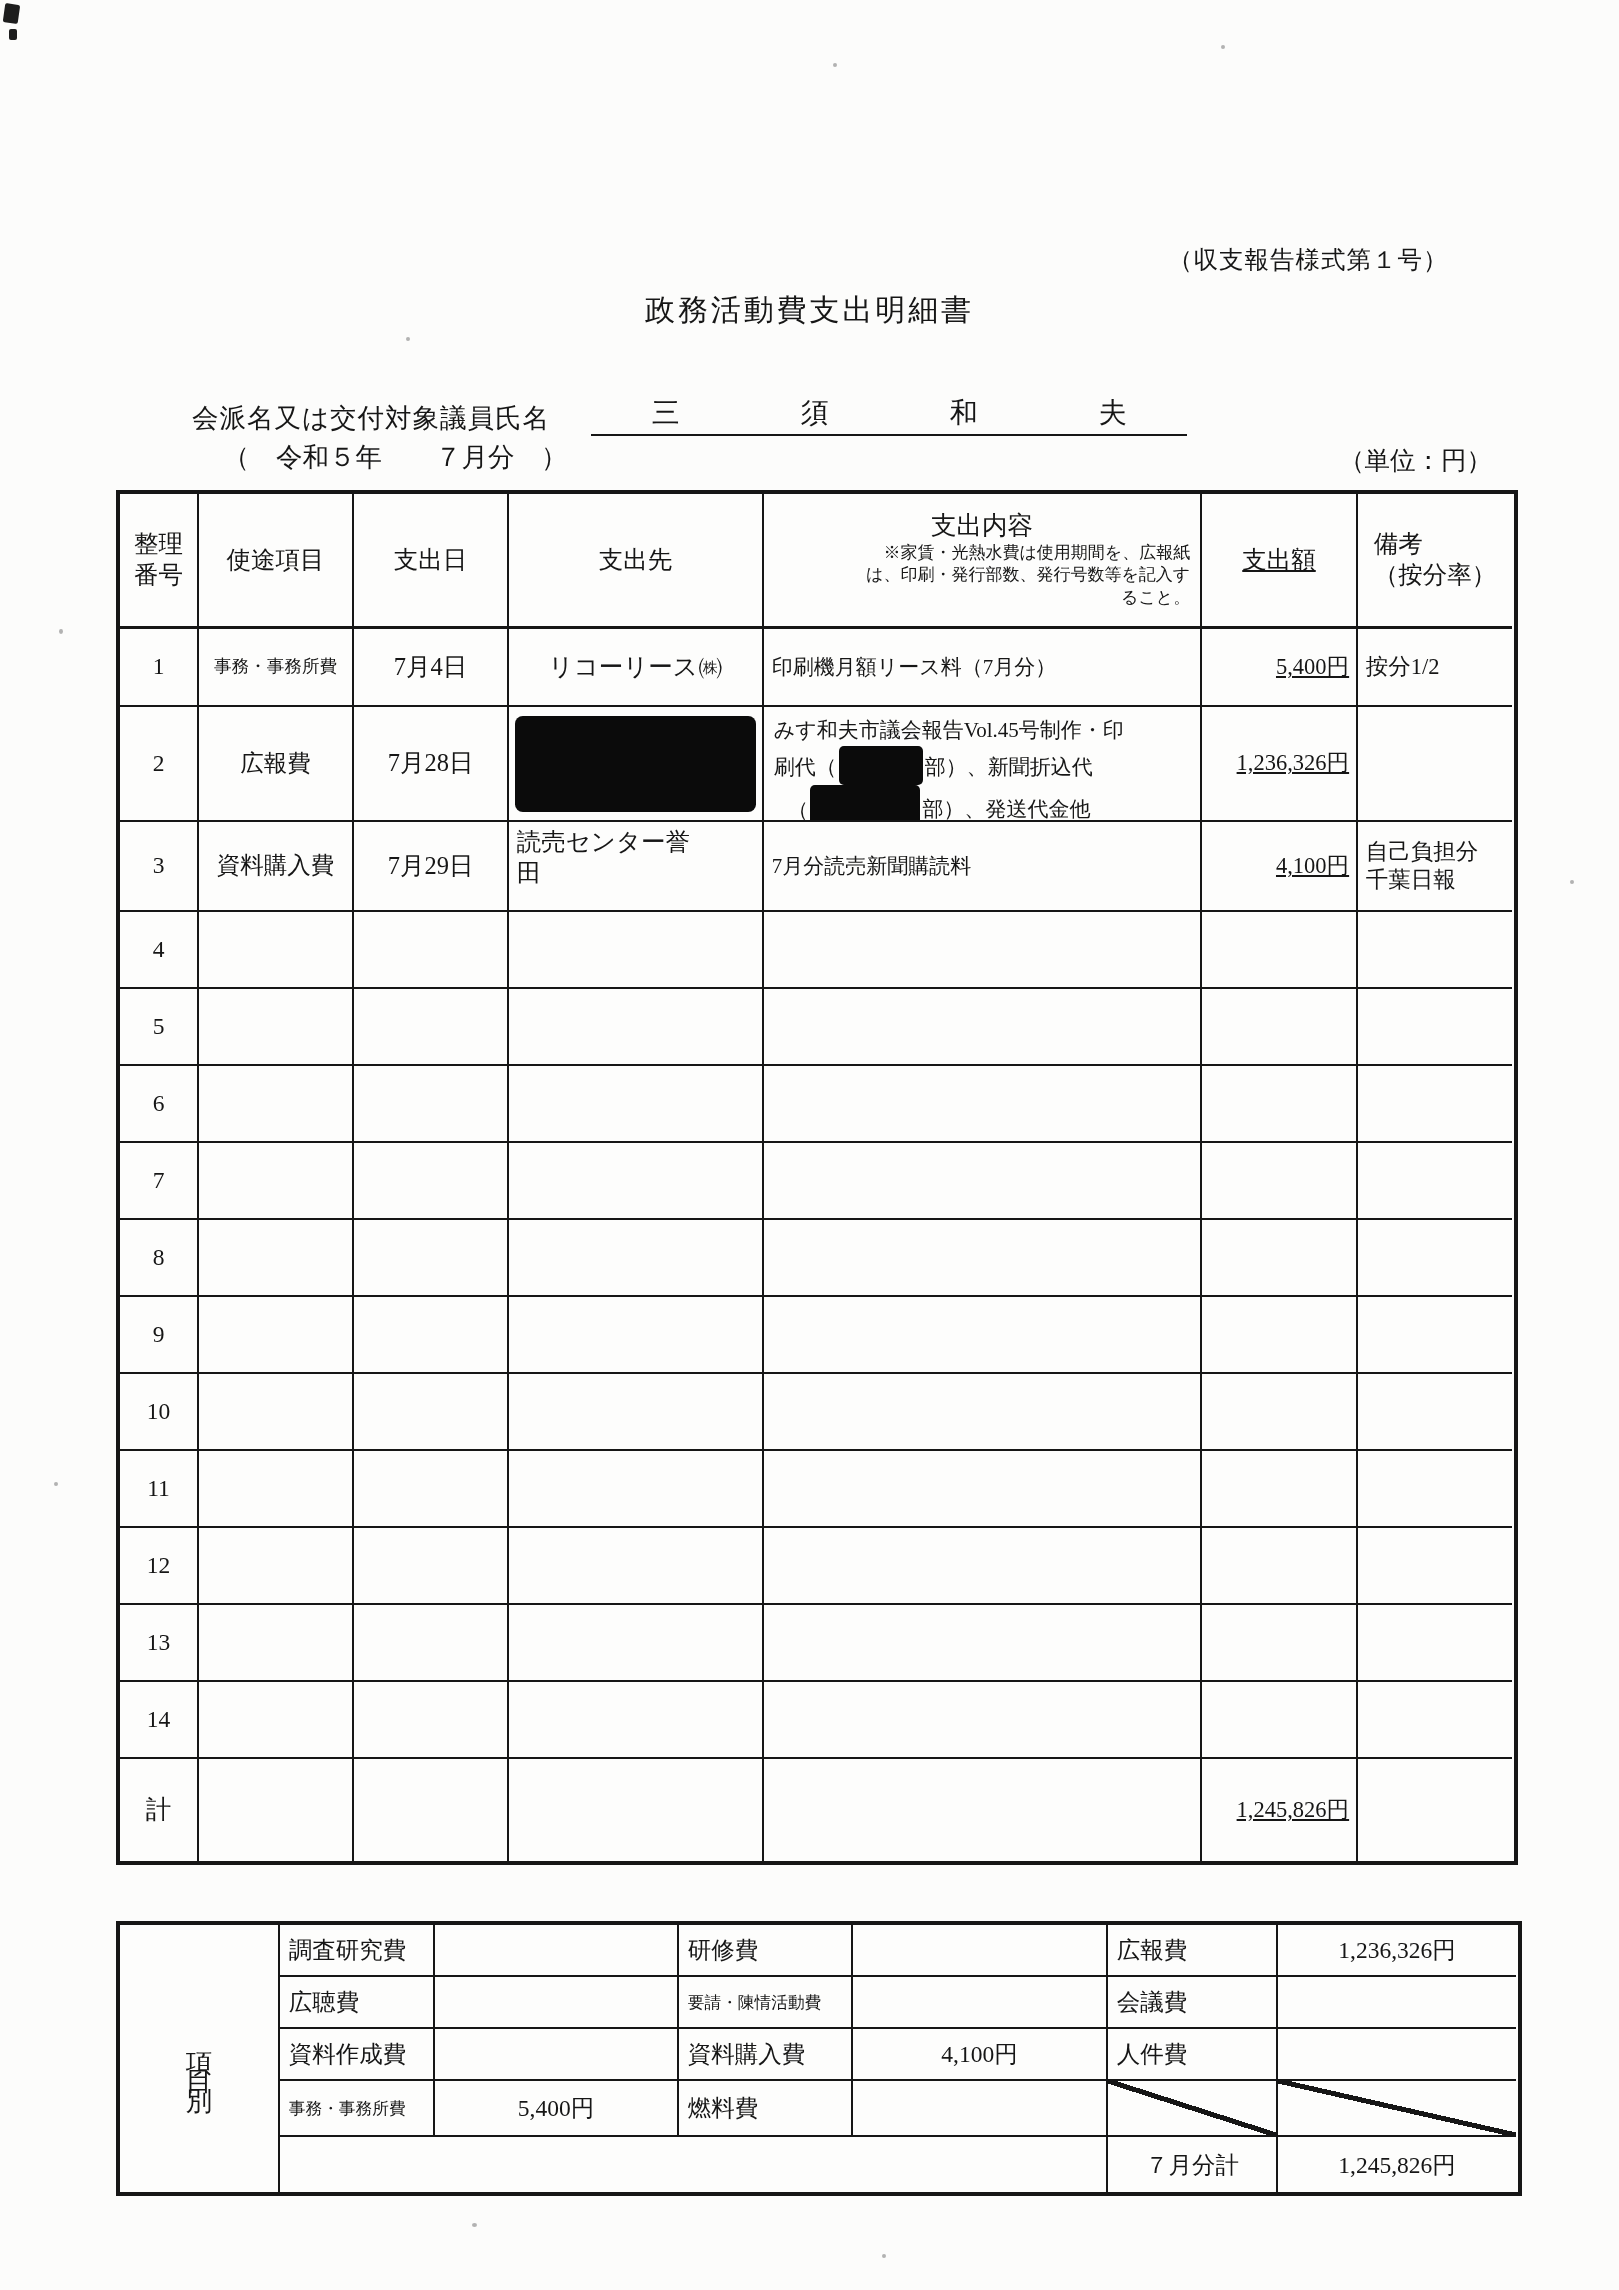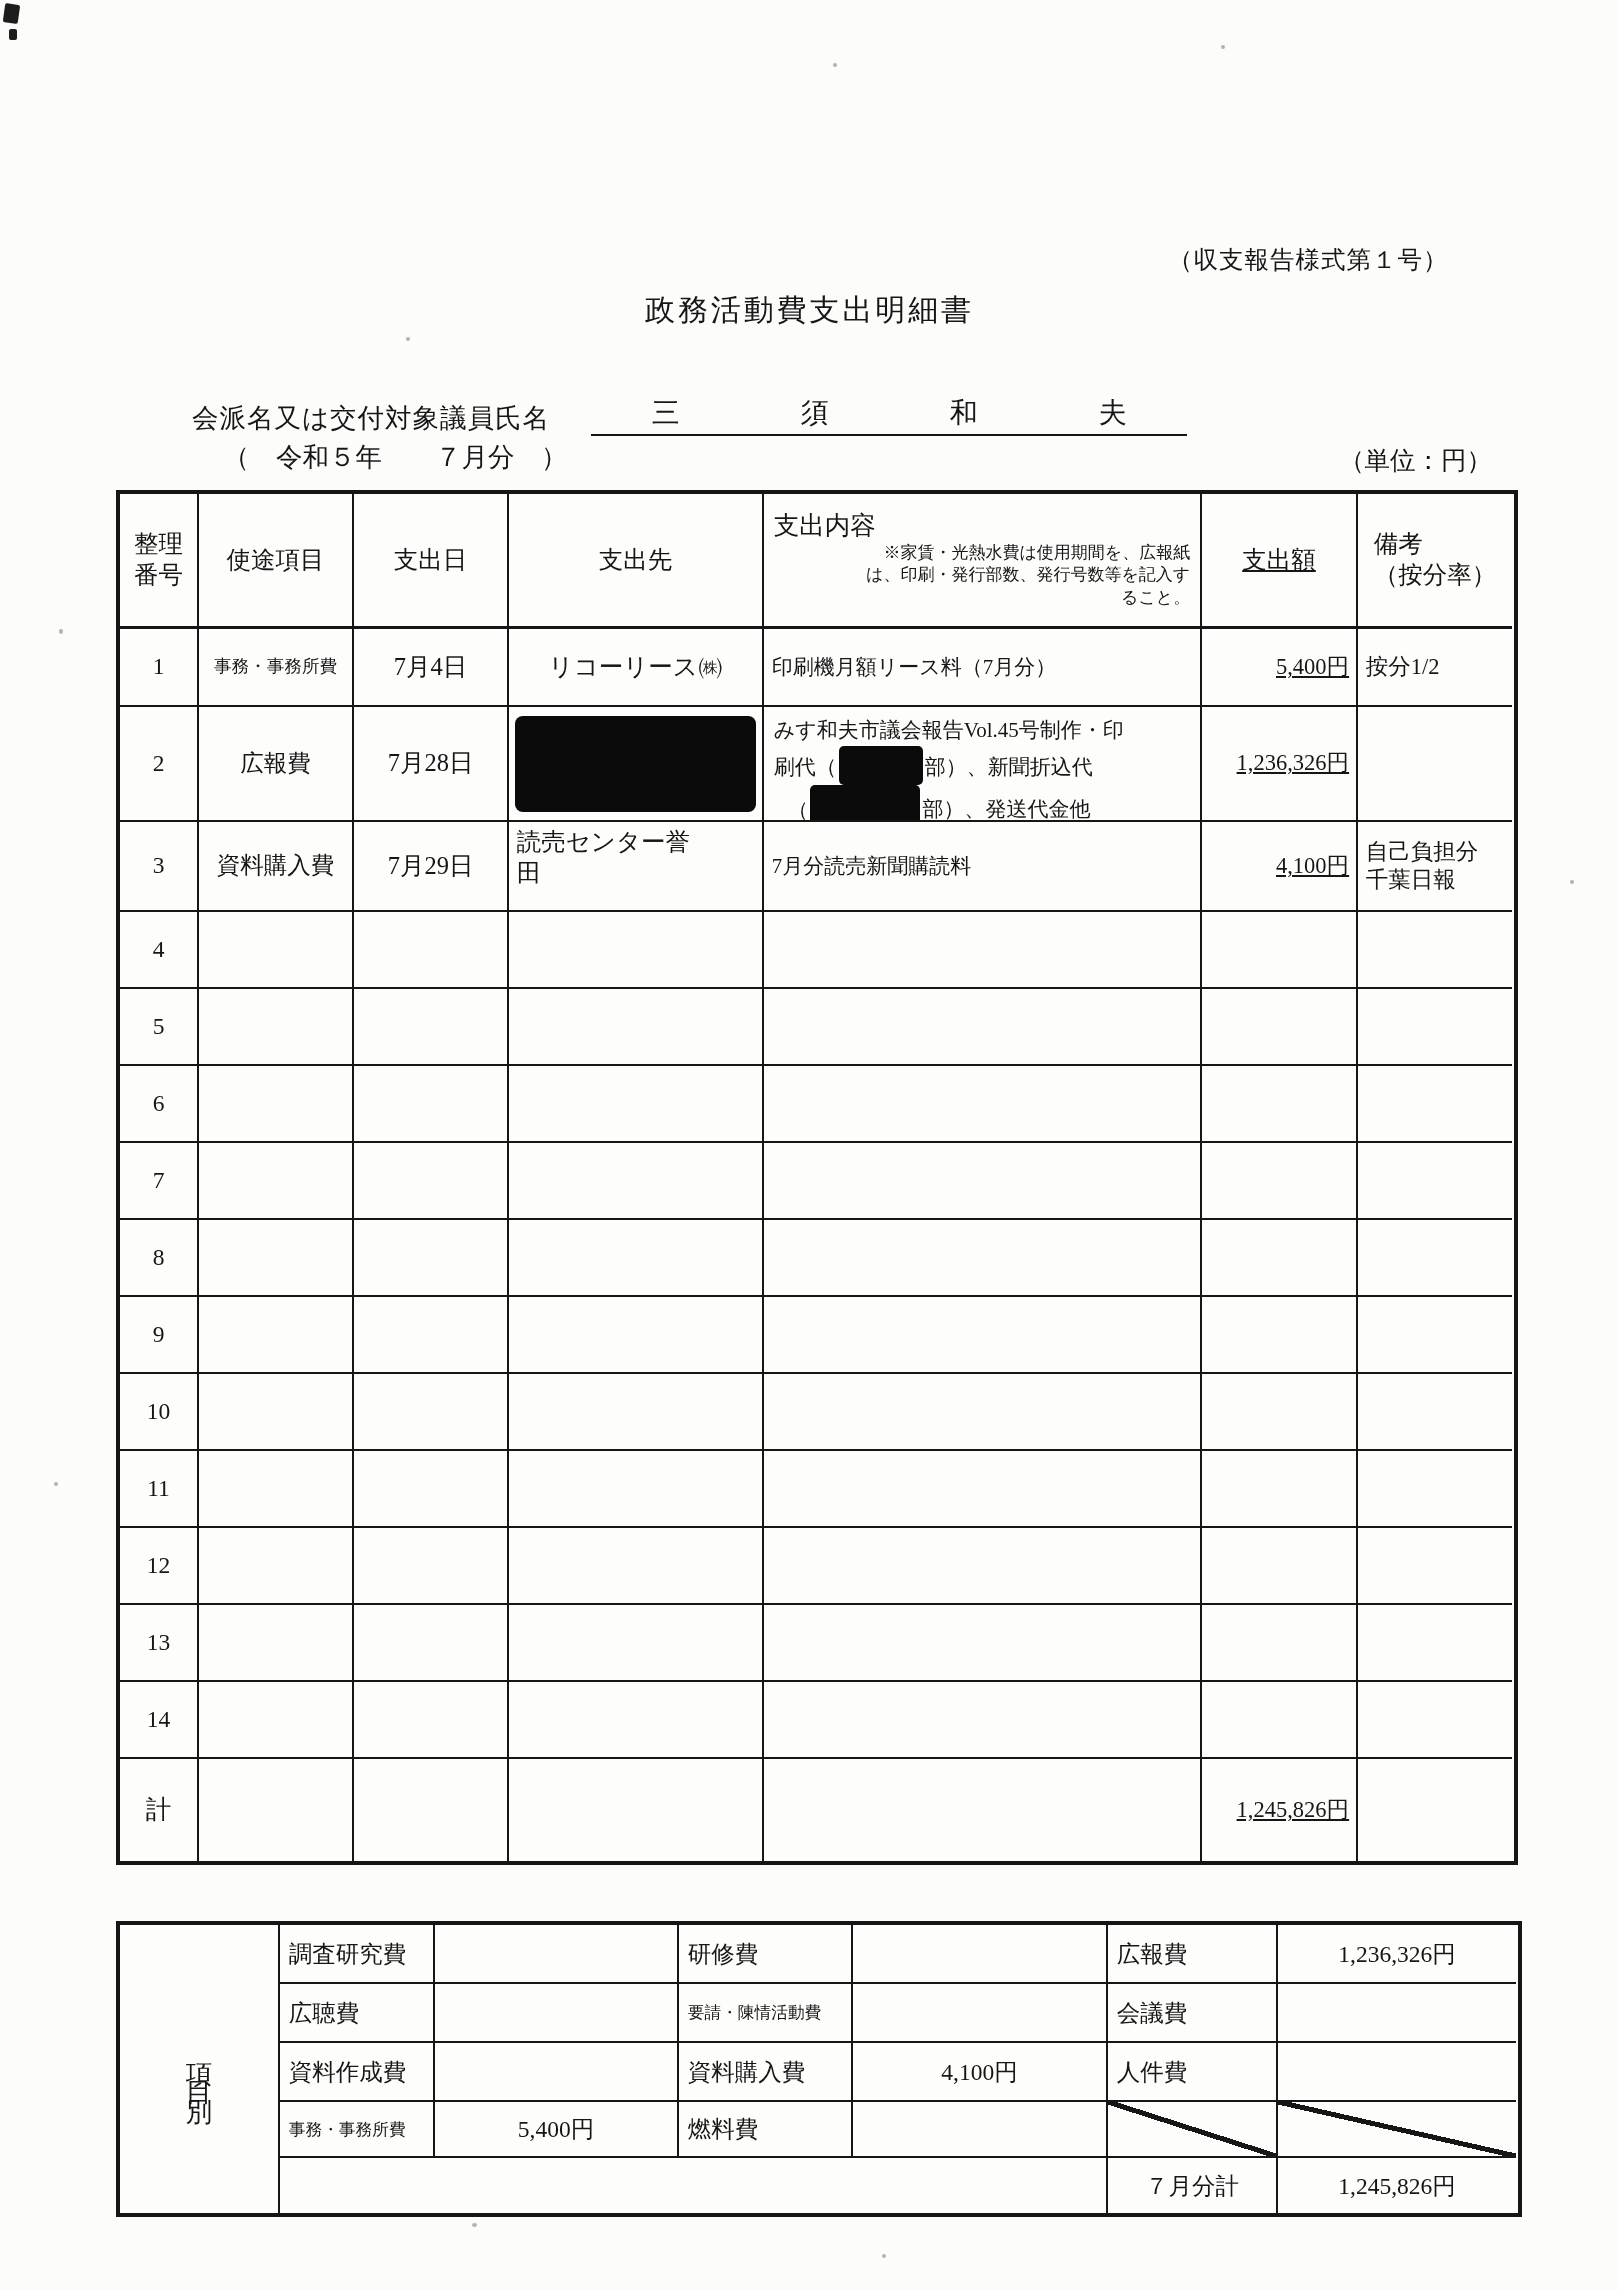--- a/index.html
+++ b/index.html
@@ -39,21 +39,21 @@
   .c4{width:438px;}.c5{width:156px;text-decoration:underline;}.c6{width:154px;}
   .h-head{height:135px;}.h-r1{height:78px;}.h-r2{height:115px;}
   .h-r3{height:90px;}.h-e{height:77px;}.h-t{height:102px;}
   .pre{white-space:pre-line;}
   .left{justify-content:flex-start;padding-left:7.8px;text-align:left;}
   .right{justify-content:flex-end;padding-right:6.9px;}
   .top{align-items:flex-start;padding-top:4.9px;}
   .fs18{font-size:17.6px;}.fs21{font-size:21px;}.fs23{font-size:22.5px;}
   .fs25{font-size:24.5px;}.fs26{font-size:25.5px;}
   .hdetail{flex-direction:column;align-items:stretch;justify-content:center;padding:3.9px 9.8px;}
-  .hdetail-title{font-size:25.5px;}
+  .hdetail-title{text-align:center;font-size:25.5px;}
   .hdetail-note{font-size:17px;line-height:1.35;white-space:pre-line;text-align:right;}
   .detail-cell{display:block;padding:7.8px 9.8px;font-size:21px;line-height:1.5;text-align:left;}
   .redact-block{width:241px;height:96px;background:#0b0b0b;border-radius:7.8px;}
   .redact-inline{
     display:inline-block;width:84px;height:39px;background:#0b0b0b;
     border-radius:4.9px;vertical-align:-10.8px;margin:0 2px;
   }
   .redact-inline.big{width:110px;height:47px;vertical-align:-15.7px;}
   .indent1{margin-left:13.7px;}
   
@@ -69,21 +69,21 @@
   .srows{margin-left:160px;}
   .srow{display:flex;}
   .scell{
     box-sizing:border-box;border-right:2px solid #161616;border-bottom:2.9px solid #161616;
     display:flex;align-items:center;font-size:23.5px;overflow:hidden;
   }
   .scell:last-child{border-right:none;}
   .srow:last-child .scell{border-bottom:none;}
   .s0{width:155px;}.s1{width:244px;}.s2{width:174px;}.s3{width:255px;}
   .s4{width:170px;}.s5{width:238px;}.smerge{width:828px;}
-  .sh{height:59px;}.sh4{height:56px;}.sht{height:55px;}
+  .sh{height:52px;}.sh4{height:56px;}.sht{height:55px;}
   .slabel{padding-left:8.8px;}
   .sval{justify-content:center;}
   .sfs17{font-size:16.7px;}
   .diag{
     background-image:linear-gradient(to top right,
       transparent calc(50% - 2.5px),#161616 calc(50% - 2.5px),
       #161616 calc(50% + 2.5px),transparent calc(50% + 2.5px));
   }
   
   .speck{position:absolute;background:#8b8b8b;border-radius:50%;opacity:.65;}

